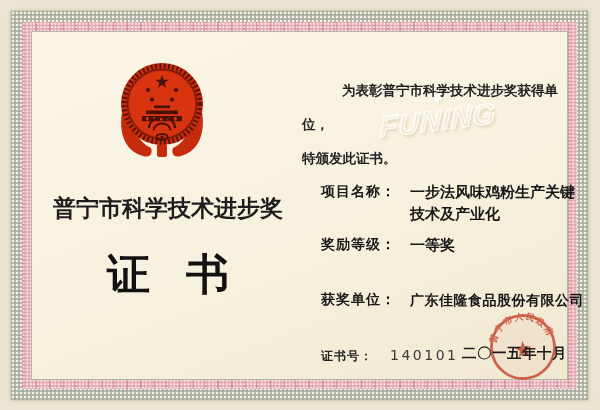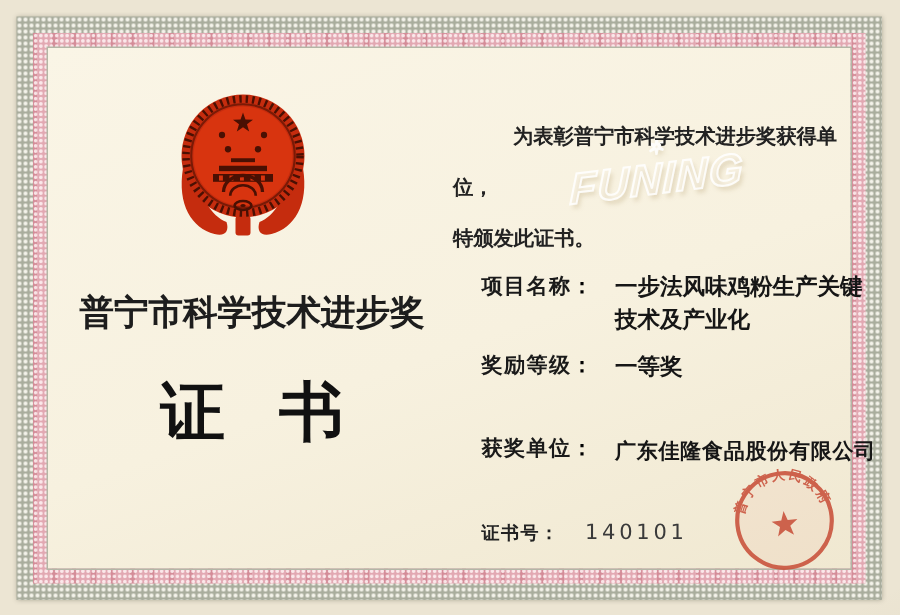--- a/index.html
+++ b/index.html
@@ -147,17 +147,18 @@
       <svg viewBox="0 0 100 100" width="70" height="70">
         <circle cx="50" cy="50" r="45" fill="rgba(220,90,65,0.06)" stroke="#c9503a" stroke-width="4"></circle>
         <polygon fill="#c9503a" points="50,41 53.06,49.79 62.36,49.98 54.95,55.61 57.64,64.52 50,59.2 42.36,64.52 45.05,55.61 37.64,49.98 46.94,49.79"></polygon>
         <path id="sealArc" d="M 13 62 A 39 39 0 1 1 87 62" fill="none"></path>
         <text font-size="12.5" fill="#c9503a" letter-spacing="2.5" font-family="Liberation Sans, DejaVu Sans, sans-serif" font-weight="700" text-anchor="middle">
           <textPath href="#sealArc" startOffset="50%">普宁市人民政府</textPath>
         </text>
       </svg>
     </div>
 
+    <div class="date">二〇一五年十月</div>
 
   </div>
 
   <div class="shade"></div>
 </div>
 
 </body></html>

